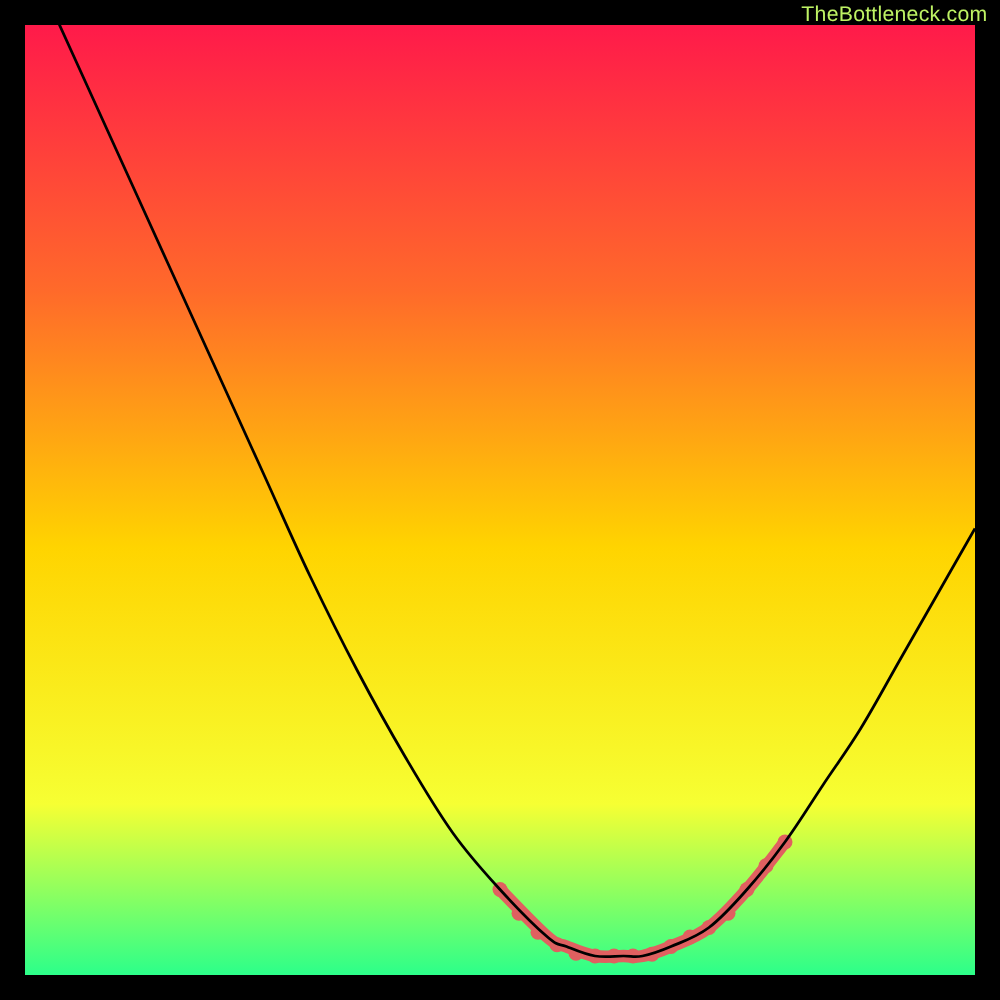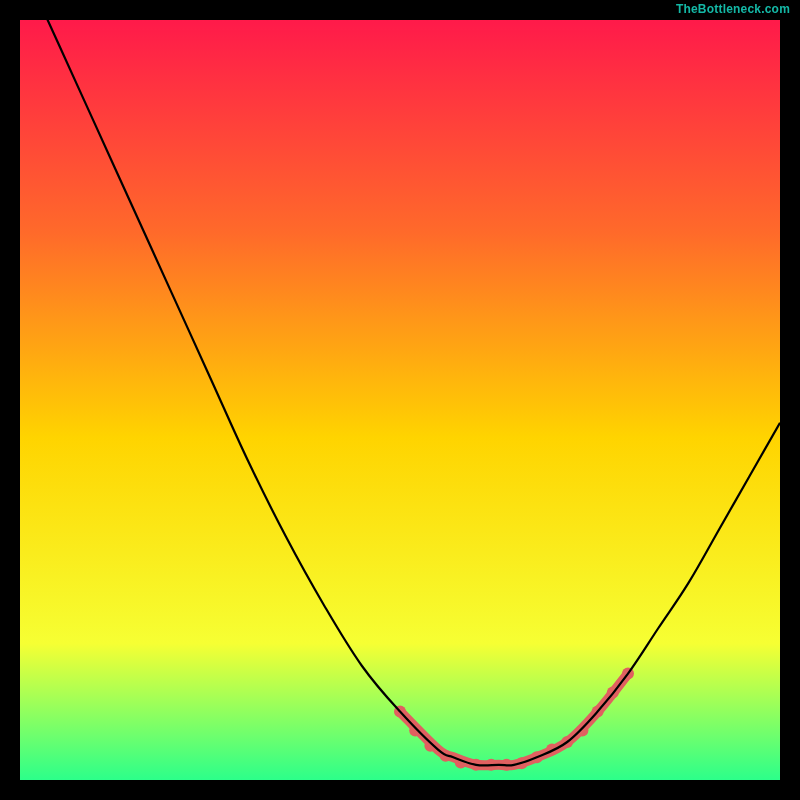--- a/index.html
+++ b/index.html
@@ -21,23 +21,23 @@
     position: absolute;
     left: 20px;
     top: 20px;
     width: 760px;
     height: 760px;
   }
   .attribution {
     position: absolute;
     top: 2px;
     right: 10px;
-    color: #14b8a6;
-    font-size: 12px;
-    font-weight: 700;
+    color: #bef264;
+    font-size: 17px;
+    font-weight: 400;
     letter-spacing: 0.2px;
   }
   svg { display: block; }
 </style>
 </head>
 <body>
 
 <div class="frame">
 
   <div class="plot-area">

